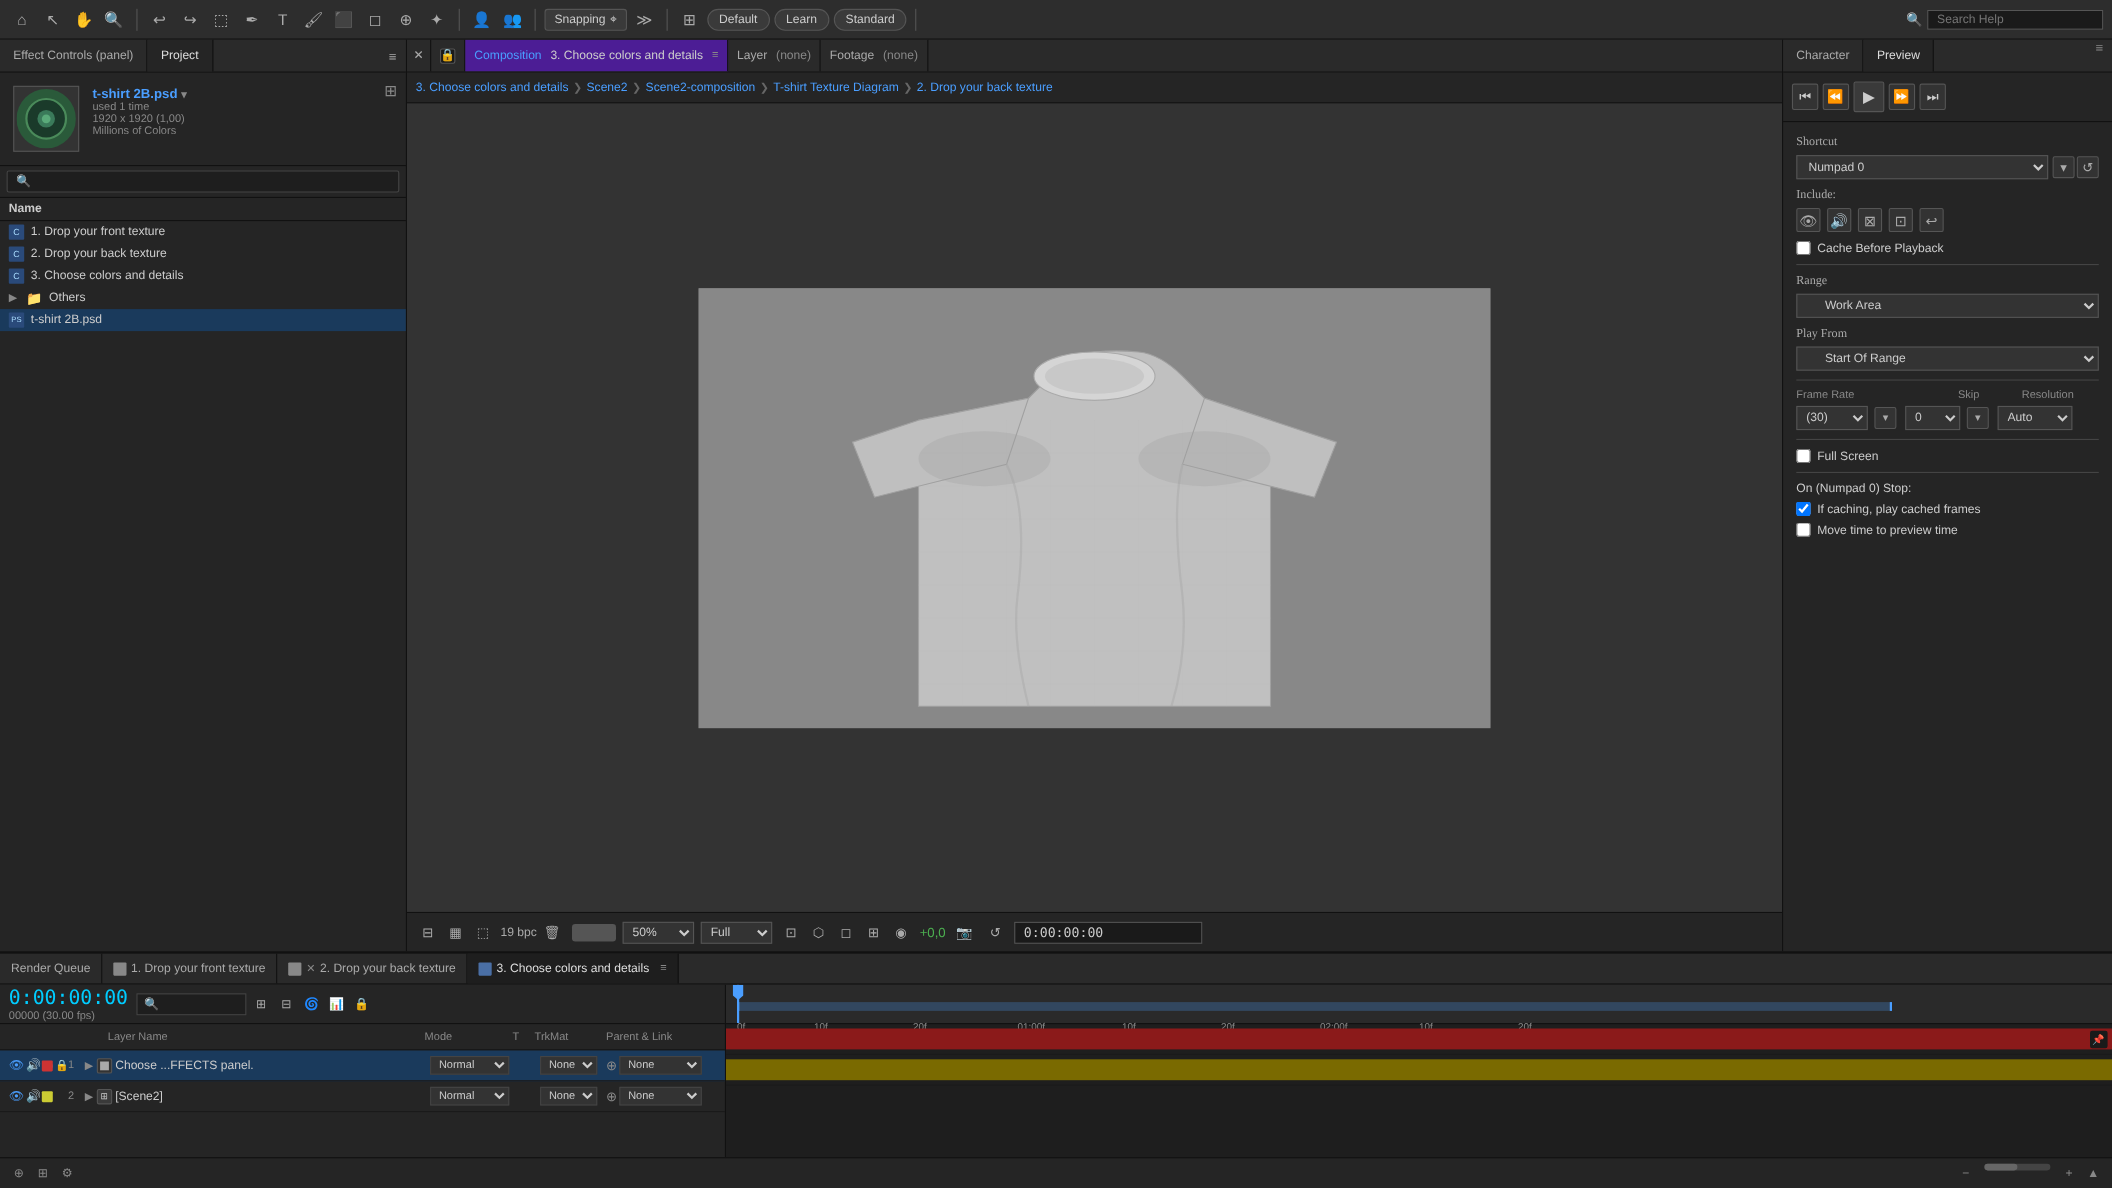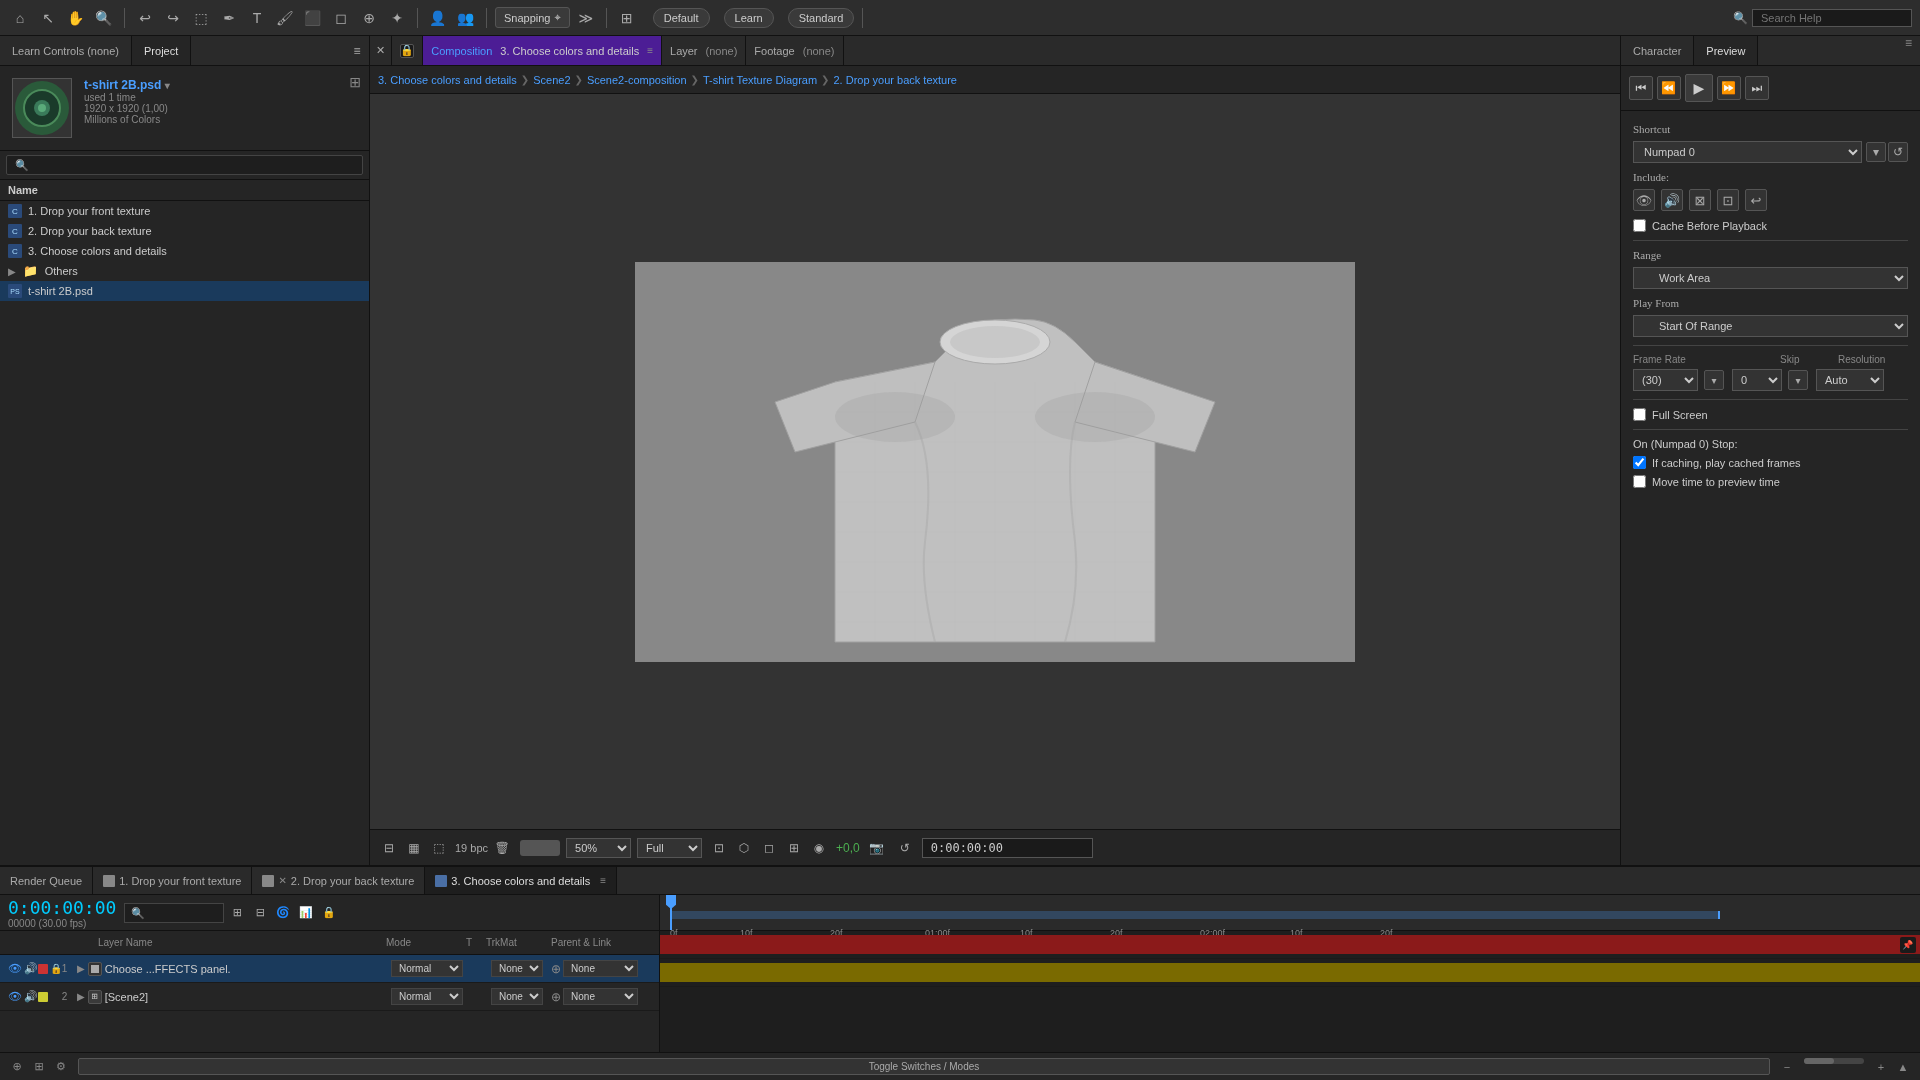--- a/index.html
+++ b/index.html
@@ -2,21 +2,21 @@
 <html><head>
   <meta charset="utf-8">
   <style>
     * { margin: 0; padding: 0; box-sizing: border-box; }
     body { width: 1920px; height: 1080px; background: #1a1a1a; color: #ccc; font-family: Arial, sans-serif; font-size: 12px; overflow: hidden; display: flex; flex-direction: column; }
 
     
     .top-toolbar { height: 36px; background: #2d2d2d; display: flex; align-items: center; padding: 0 8px; gap: 4px; border-bottom: 1px solid #111; flex-shrink: 0; }
     .toolbar-icon { width: 24px; height: 24px; display: flex; align-items: center; justify-content: center; color: #aaa; cursor: pointer; font-size: 14px; border-radius: 3px; }
     .toolbar-separator { width: 1px; height: 20px; background: #555; margin: 0 4px; }
-    .toolbar-btn { padding: 3px 10px; background: #3a3a3a; border: 1px solid #555; border-radius: 10px; color: #ccc; cursor: pointer; font-size: 11px; margin-left: 10px; }
+    .toolbar-btn { padding: 3px 10px; background: #3a3a3a; border: 1px solid #555; border-radius: 10px; color: #ccc; cursor: pointer; font-size: 11px; }
     .search-area { margin-left: auto; display: flex; align-items: center; gap: 4px; }
     .search-input { background: #1a1a1a; border: 1px solid #555; color: #ccc; padding: 2px 8px; width: 160px; font-size: 11px; }
     .snapping-btn { display: flex; align-items: center; gap: 4px; padding: 3px 8px; background: #3a3a3a; border: 1px solid #555; border-radius: 3px; cursor: pointer; font-size: 11px; }
 
     
     .main-area { display: flex; flex: 1; overflow: hidden; }
 
     
     .left-panel { width: 370px; background: #252525; border-right: 1px solid #111; display: flex; flex-direction: column; flex-shrink: 0; }
     .panel-tabs { display: flex; background: #2a2a2a; border-bottom: 1px solid #111; height: 30px; align-items: stretch; }
@@ -177,21 +177,21 @@
     <span>🔍</span>
     <input type="text" class="search-input" placeholder="Search Help" style="">
   </div>
 </div>
 
 <div class="main-area">
 
   <div class="left-panel">
     <div class="panel-tabs">
       <div class="panel-tab">
-        <span>Learn Controls (none)</span>
+        <span>Effect Controls (panel)</span>
       </div>
       <div class="panel-tab active">
         <span>Project</span>
       </div>
       <div class="panel-tab-menu">≡</div>
     </div>
 
     <div class="project-header-area">
       <div class="project-thumbnail">
         <svg width="54" height="54" viewBox="0 0 54 54">
@@ -626,23 +626,20 @@
       </div>
     </div>
   </div>
 
   <div class="timeline-footer">
     <div style="display:flex; gap:4px; align-items:center;">
       <div class="footer-icon">⊕</div>
       <div class="footer-icon">⊞</div>
       <div class="footer-icon">⚙</div>
     </div>
-    <div style="flex:1; text-align:center;">
-      <div class="footer-toggle">Toggle Switches / Modes</div>
-    </div>
     <div class="footer-icons">
       <div class="footer-icon">−</div>
       <div style="width:60px; height:6px; background:#444; border-radius:3px; margin: 0 4px; cursor:pointer; display:flex; align-items:center;">
         <div style="width:30px; height:6px; background:#666; border-radius:3px;"></div>
       </div>
       <div class="footer-icon">+</div>
       <div class="footer-icon">▲</div>
     </div>
   </div>
 </div>

